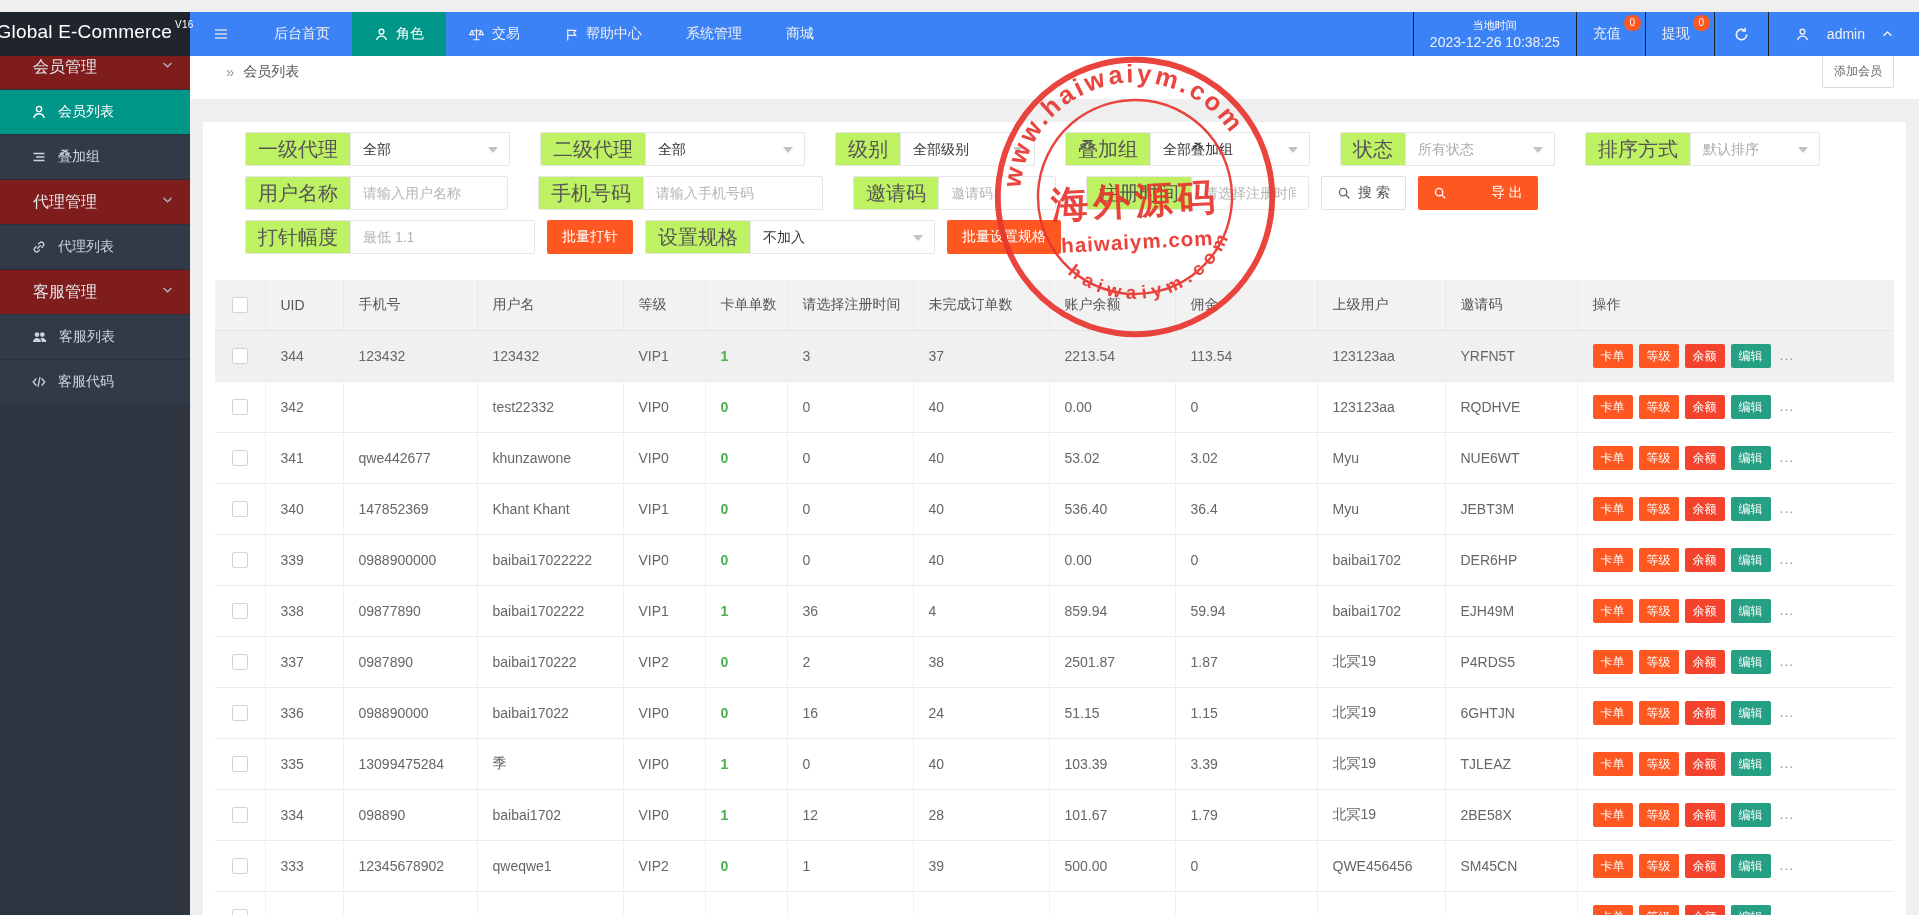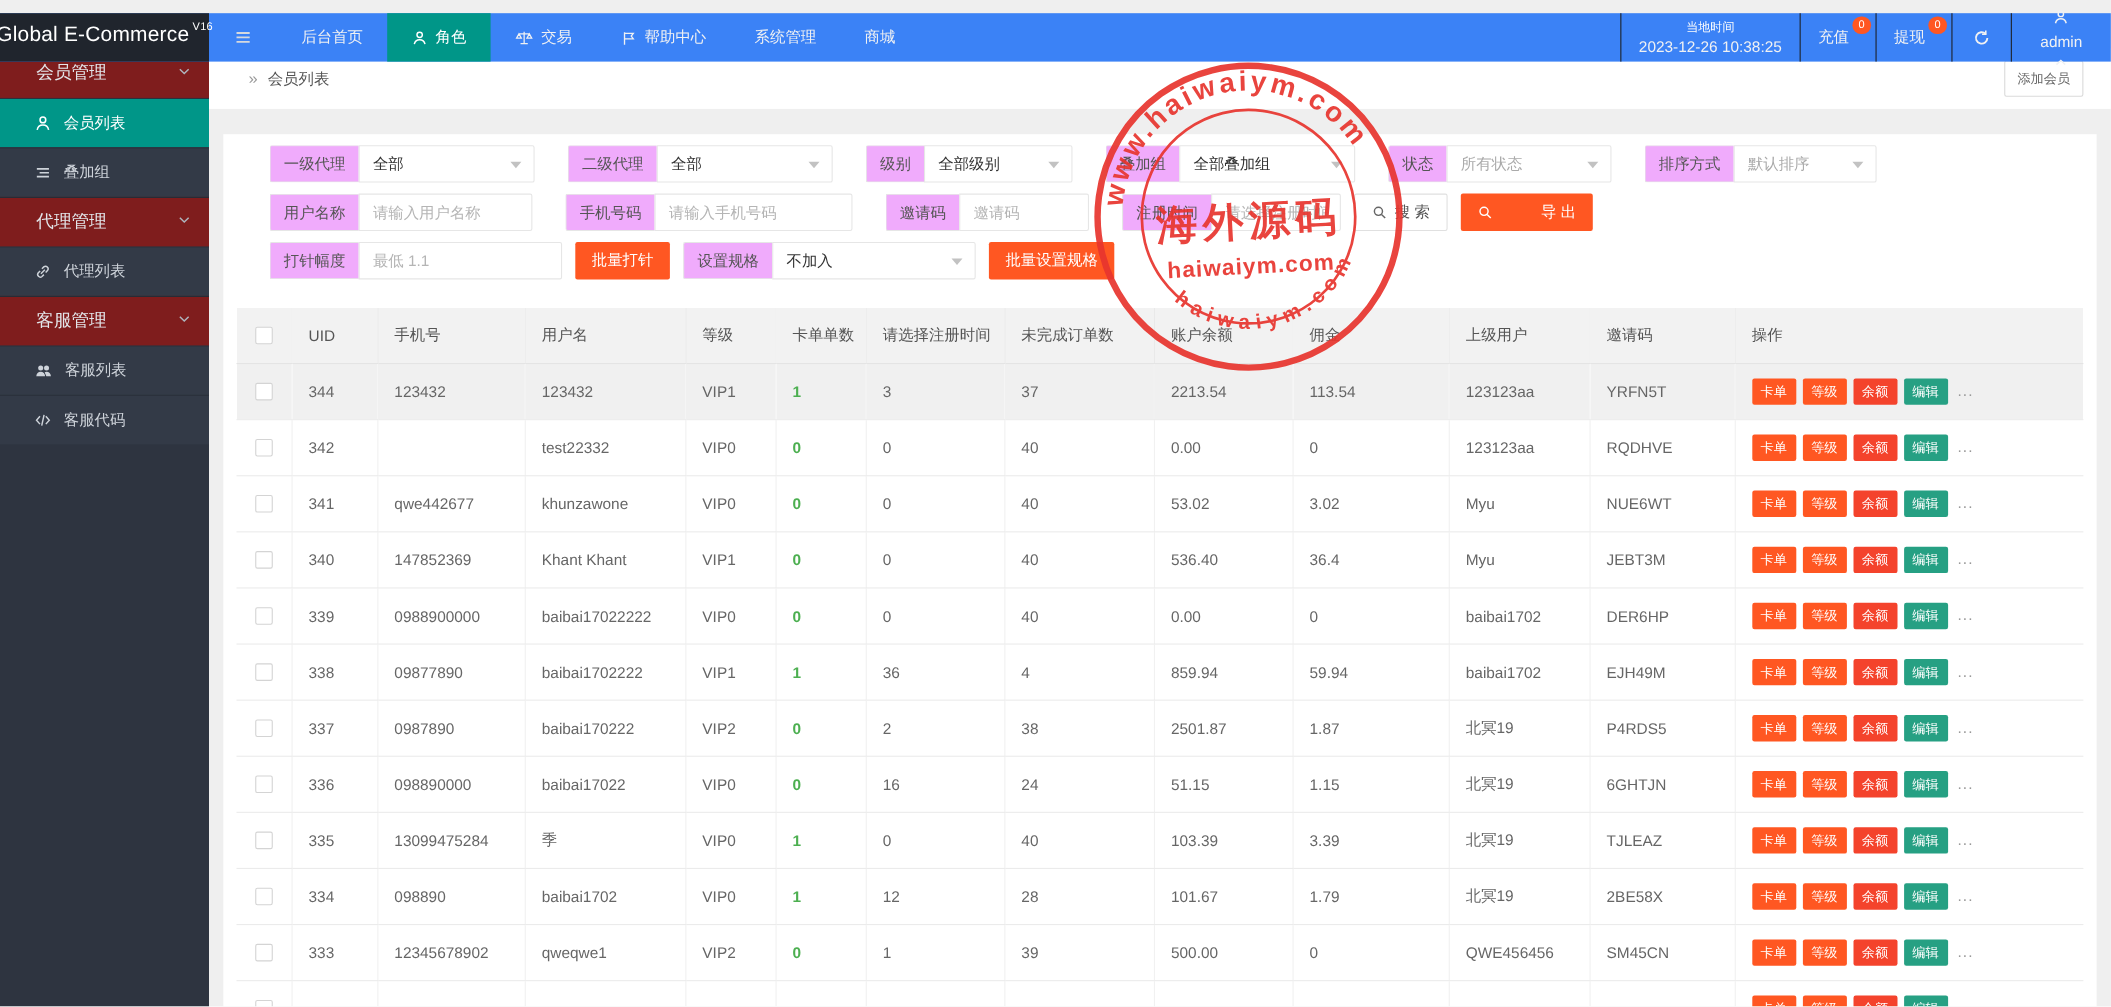--- a/index.html
+++ b/index.html
@@ -16,21 +16,21 @@
   .tmenu-item { padding:0 22px; font-size:14px; color:#f0f1f3; display:flex; align-items:center; gap:7px; cursor:pointer; white-space:nowrap; }
   .tmenu-item.active { background:#009688; color:#fff; }
   .tmenu-item .micon { color:inherit; display:flex; }
   .topbar-right { margin-left:auto; display:flex; align-items:stretch; color:#f0f1f3; }
   .tsection { border-left:1px solid #1d2129; display:flex; flex-direction:column; align-items:center; justify-content:center; padding:0 16px; position:relative; }
   .time-label { font-size:11px; color:#fdfdfd; line-height:15px; }
   .time-value { font-size:14px; line-height:18px; }
   .tbtn { flex-direction:row; font-size:14px; cursor:pointer; padding:0 24px 0 16px; }
   .badge { position:absolute; top:3px; right:4px; min-width:17px; height:16px; line-height:16px; border-radius:9px; background:#ff5722; color:#fff; font-size:10px; text-align:center; padding:0 4px; }
   .refresh-sec { flex-direction:row; padding:0 18px; cursor:pointer; }
-  .admin-sec { flex-direction:column; gap:7px; font-size:14px; cursor:pointer; padding:0 26px; }
+  .admin-sec { flex-direction:row; gap:17px; font-size:14px; cursor:pointer; padding:0 26px; }
 
   
   .sidebar { position:absolute; top:44px; left:0; width:190px; height:871px; background:#2e3440; z-index:55; }
   .sgroup-title { height:45px; line-height:44px; background:#7f1d1d; color:#e3e6ea; font-size:16px; padding-left:33px; position:relative; border-top:1px solid #272c36; cursor:pointer; }
   .sgroup-title .chev { position:absolute; right:17px; top:16px; color:#aeb4bd; }
   .sitem { height:45px; display:flex; align-items:center; gap:11px; padding-left:31px; background:#333a47; color:#ced3da; font-size:14px; border-top:1px solid #2b313c; cursor:pointer; }
   .sitem .sicon { display:flex; color:inherit; }
   .sitem.active { background:#009688; color:#fff; }
 
   
@@ -41,21 +41,21 @@
   .add-btn { margin-left:auto; background:#fff; border:1px solid #dadada; border-radius:2px; color:#666; font-size:12px; padding:7px 11px; cursor:pointer; }
 
   .card { margin:23px 13px 0 13px; background:#fff; height:793px; overflow:hidden; padding:10px 12px 0 12px; }
 
   
   .filters { padding-left:30px; }
   .frow { display:flex; align-items:center; margin-bottom:10px; flex-wrap:nowrap; }
   .frow3 { margin-bottom:0; }
   .fgroup { display:flex; margin-right:30px; height:34px; }
   .fgroup.tight { margin-right:12px; }
-  .flabel { background:#f0abfc; border:1px solid #e6e6e6; border-right:none; border-radius:2px 0 0 2px; padding:0 12px; line-height:32px; font-size:14px; color:#555; white-space:nowrap; }
+  .flabel { background:#bef264; border:1px solid #e6e6e6; border-right:none; border-radius:2px 0 0 2px; padding:0 12px; line-height:32px; font-size:20px; color:#555; white-space:nowrap; }
   .fselect { position:relative; background:#fff; border:1px solid #e6e6e6; border-radius:0 2px 2px 0; line-height:32px; padding:0 32px 0 12px; font-size:14px; color:#333; cursor:pointer; white-space:nowrap; }
   .fselect.muted { color:#aaa; }
   .caret { position:absolute; right:11px; top:14px; width:0; height:0; border-left:5px solid transparent; border-right:5px solid transparent; border-top:6px solid #c2c2c2; }
   .finput { border:1px solid #e6e6e6; border-radius:0 2px 2px 0; height:34px; padding:0 12px; font-size:14px; color:#333; outline:none; }
   .finput::placeholder { color:#b5b5b5; }
   .btn { height:34px; border:none; border-radius:2px; font-size:14px; padding:0 15px; display:inline-flex; align-items:center; gap:7px; cursor:pointer; font-family:inherit; white-space:nowrap; }
   .btn-orange { background:#ff5722; color:#fff;gap:44px; }
   .btn-white { background:#fff; border:1px solid #e0e0e0; color:#555; }
   .mr12 { margin-right:12px; }
 

